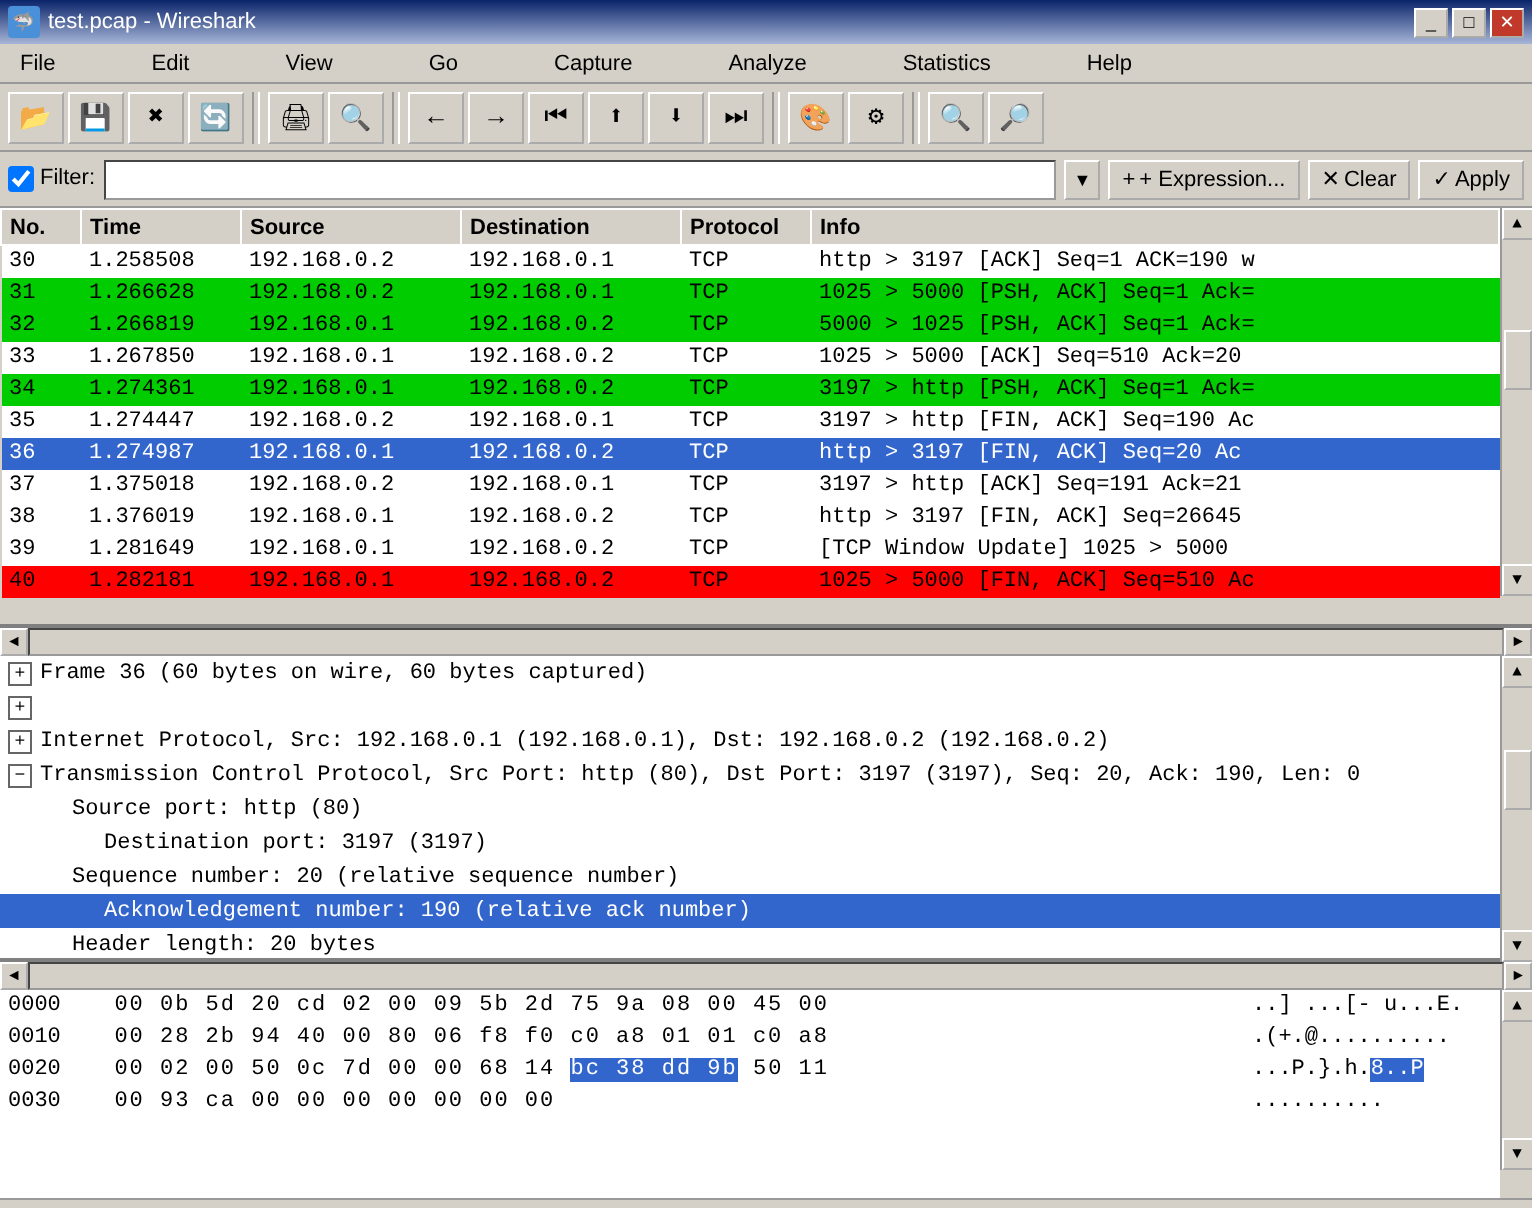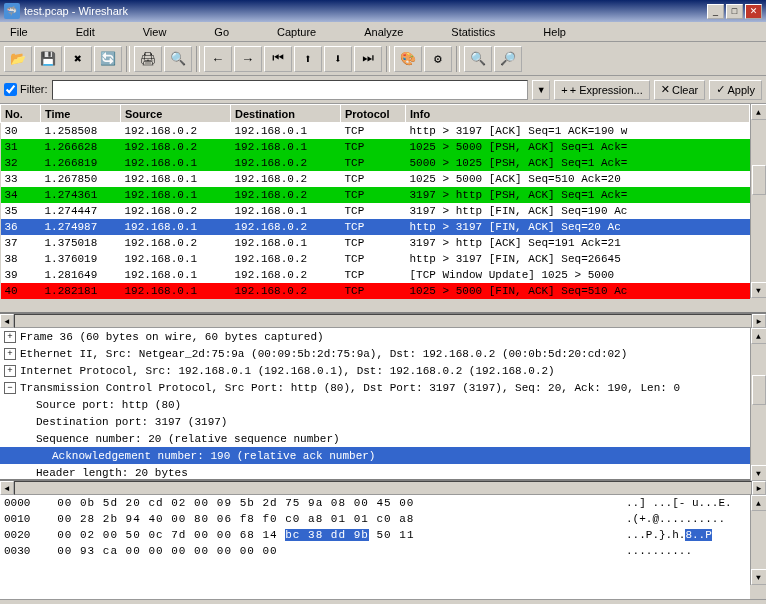--- a/index.html
+++ b/index.html
@@ -262,35 +262,34 @@
 
 <div class="panel-with-scroll" style="height:153px; border-bottom:2px solid #808080;">
   <div class="panel-content" style="background:white; overflow:hidden;">
     <div id="detail-rows">
         <div class="detail-row" style="padding-left: 4px;">
           <span class="expand-icon">+</span>
           <span>Frame 36 (60 bytes on wire, 60 bytes captured)</span>
         </div>
         <div class="detail-row" style="padding-left: 4px;">
           <span class="expand-icon">+</span>
-          <span>Ethernet II, Src: Netgear_2d:75:9a (00:09:5b:2d:75:9a), Dst: 192.168.0.2 (00:0b:5d:20:cd:02)</span>
         </div>
         <div class="detail-row" style="padding-left: 4px;">
           <span class="expand-icon">+</span>
           <span>Internet Protocol, Src: 192.168.0.1 (192.168.0.1), Dst: 192.168.0.2 (192.168.0.2)</span>
         </div>
         <div class="detail-row" style="padding-left: 4px;">
           <span class="expand-icon">−</span>
           <span>Transmission Control Protocol, Src Port: http (80), Dst Port: 3197 (3197), Seq: 20, Ack: 190, Len: 0</span>
         </div>
         <div class="detail-row" style="padding-left: 20px;">
           <span class="expand-icon" style="visibility: hidden;"></span>
           <span>Source port: http (80)</span>
         </div>
-        <div class="detail-row" style="padding-left: 20px;">
+        <div class="detail-row" style="padding-left: 36px;">
           <span class="expand-icon" style="visibility: hidden;"></span>
           <span>Destination port: 3197  (3197)</span>
         </div>
         <div class="detail-row" style="padding-left: 20px;">
           <span class="expand-icon" style="visibility: hidden;"></span>
           <span>Sequence number: 20    (relative sequence number)</span>
         </div>
         <div class="detail-row selected" style="padding-left: 36px;">
           <span class="expand-icon" style="visibility: hidden;"></span>
           <span>Acknowledgement number: 190    (relative ack number)</span>

